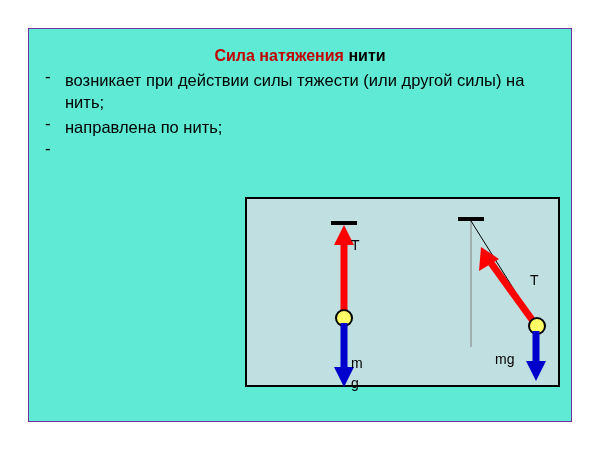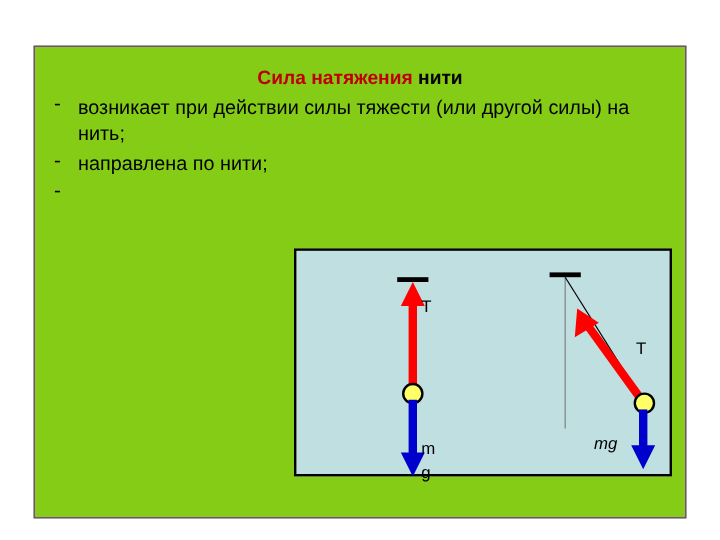--- a/index.html
+++ b/index.html
@@ -15,22 +15,21 @@
     overflow: hidden;
   }
   #slide {
     position: absolute;
     left: 28px;
     top: 28px;
     width: 544px;
     height: 394px;
     border: 1px solid #7030a0;
     box-sizing: border-box;
-    background: #84cc16;
-    margin-top: 10px;
+    background: #5eead4;
   }
   #title {
     position: absolute;
     left: 0;
     top: 18px;
     width: 100%;
     text-align: center;
     font-size: 16px;
     font-weight: bold;
     color: #c00000;
@@ -101,21 +100,21 @@
     <span>Сила натяжения</span><span class="black"> нити</span>
   </div>
 
   <div class="bullets">
     <div class="bullet">
       <span class="dash">-</span>
       <span>возникает при действии силы тяжести (или другой силы) на нить;</span>
     </div>
     <div class="bullet">
       <span class="dash">-</span>
-      <span>направлена по нити;</span>
+      <span>направлена по нить;</span>
     </div>
     <div class="bullet">
       <span class="dash">-</span>
     </div>
   </div>
 
   <div id="figure">
 
     <div class="ceiling" style="left:84px; top:22px; width:26px;"></div>
 
@@ -150,16 +149,16 @@
 
     <div class="lbl" style="left:283px; top:73px;">T</div>
 
     <div class="ball" style="left:281px; top:118px; width:18px; height:18px;"></div>
 
     <svg class="arrow" style="left:277px; top:132px;" width="24" height="52" viewBox="0 0 24 52">
       <line x1="12" y1="0" x2="12" y2="34" stroke="#0000cc" stroke-width="7"></line>
       <polygon points="12,50 2,30 22,30" fill="#0000cc"></polygon>
     </svg>
 
-    <div class="lbl" style="left:248px; top:152px;font-style:italic;">mg</div>
+    <div class="lbl" style="left:248px; top:152px;">mg</div>
 
   </div>
 </div>
 
 </body></html>

